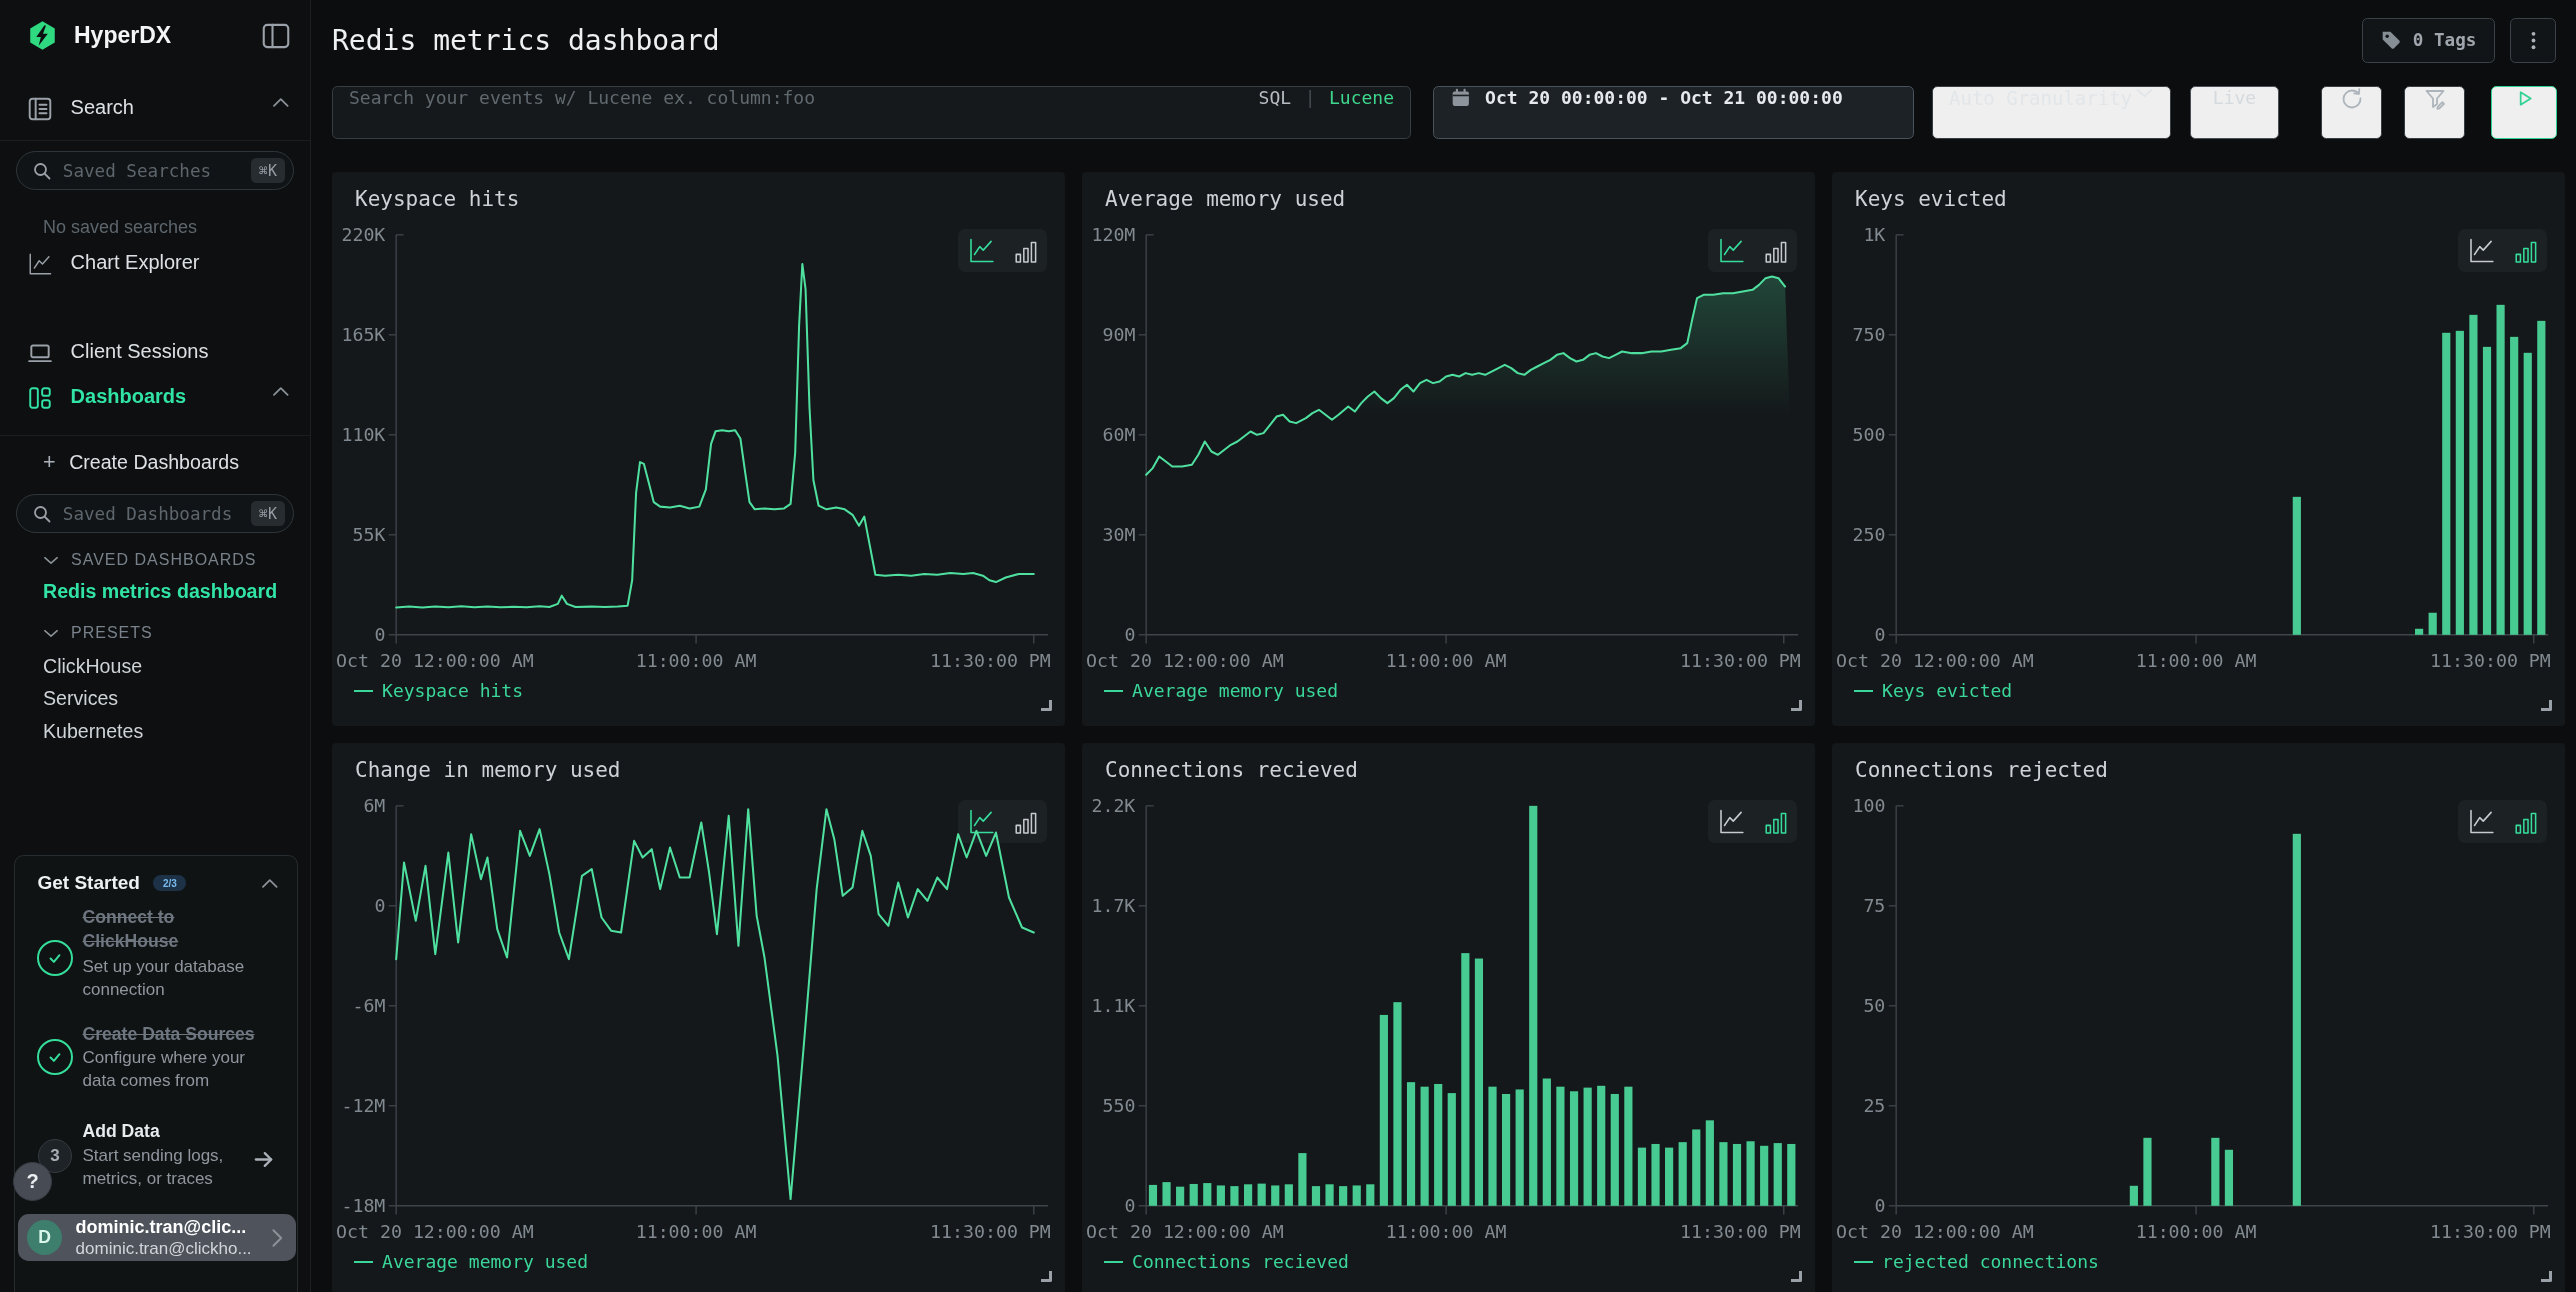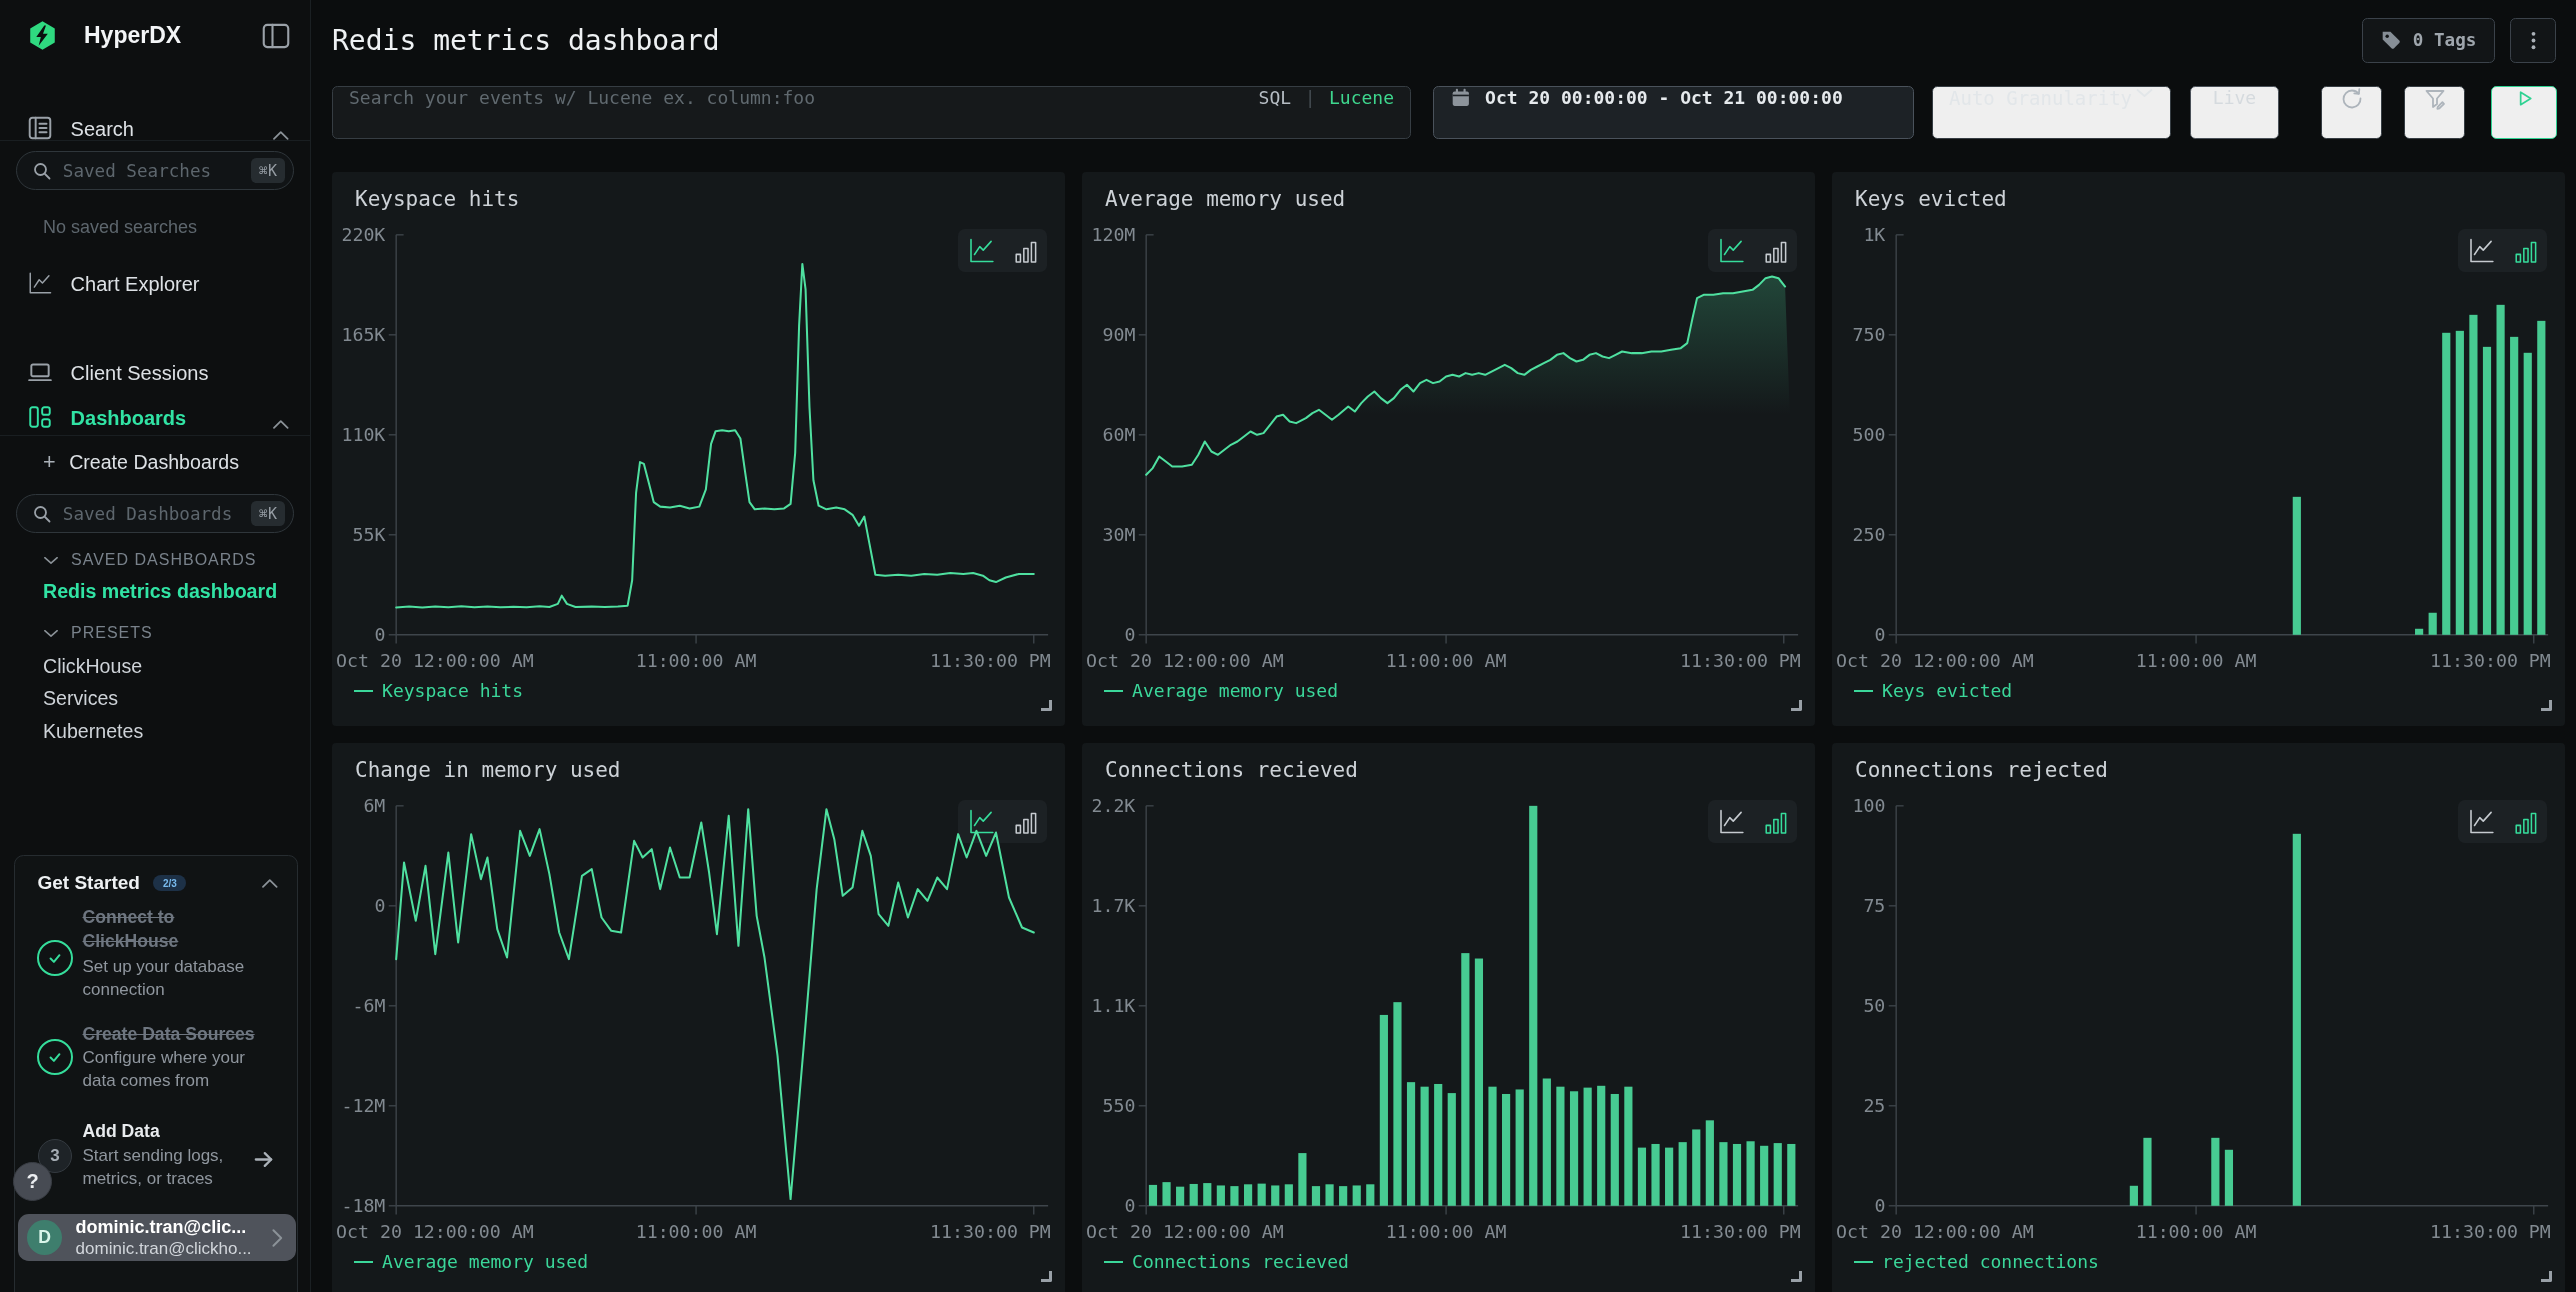--- a/index.html
+++ b/index.html
@@ -6,25 +6,25 @@
   html,body{background:#0b0d0e}
   body{width:2576px;height:1293px;position:relative;overflow:hidden;
        font-family:"Liberation Sans",sans-serif;color:#d6dadd}
   svg{display:block}
   .stk{fill:none;stroke:currentColor;stroke-width:1.8;stroke-linecap:round;stroke-linejoin:round}
 
   
   aside{position:absolute;left:0;top:0;width:311px;height:1293px;background:#0d0f10;
         border-right:1.4px solid #1b2023;z-index:5}
   .logo-row{position:absolute;top:20px;left:0;width:100%;display:flex;align-items:center;
-            padding:0 20px 0 27px;gap:26px}
+            padding:0 20px 0 27px;gap:16px}
   .logo-hex{width:31px;height:31px}
   .logo-text{font-size:23px;font-weight:700;color:#f3f5f7;flex:1}
   .collapse-btn{background:none;border:none;color:#9aa1a8;cursor:pointer}
-  .srow{position:absolute;left:0;width:100%;display:flex;align-items:flex-end;
+  .srow{position:absolute;left:0;width:100%;display:flex;align-items:flex-start;
         padding:0 20px 0 27px;gap:17.6px;height:45px;font-size:20px;color:#dde1e5}
   .srow .grow{flex:1}
   .icn{color:#9aa1a8}
   .chev{color:#8b9298}
   .sdiv{position:absolute;left:0;width:100%;border-top:1.4px solid #191e21}
   .pill{position:absolute;left:16px;width:278px;height:39px;border:1.4px solid #2f363b;
         border-radius:19.6px;background:#111416;display:flex;align-items:center;gap:10.8px;
         padding:0 8px 0 15px}
   .pill .ph{flex:1;font-family:"DejaVu Sans Mono",monospace;font-size:17.6px;color:#5d666d}
   .kbd{background:#262c30;border-radius:5.4px;padding:3.4px 8px;font-size:15px;color:#959ca3;

